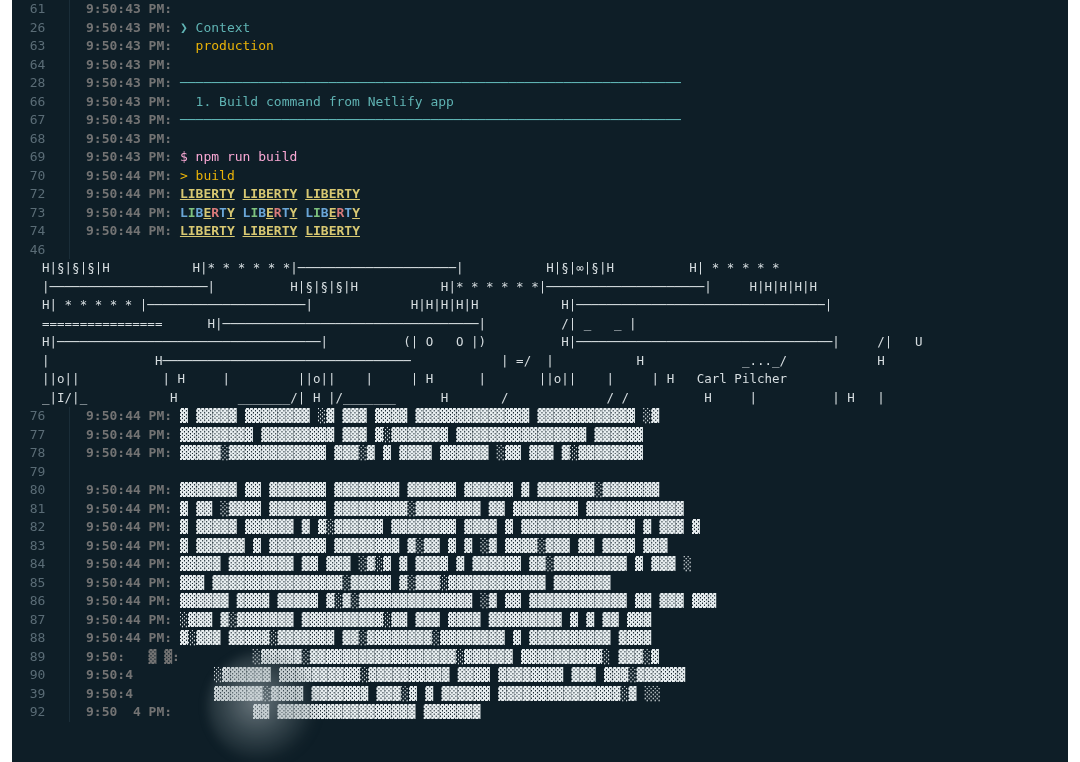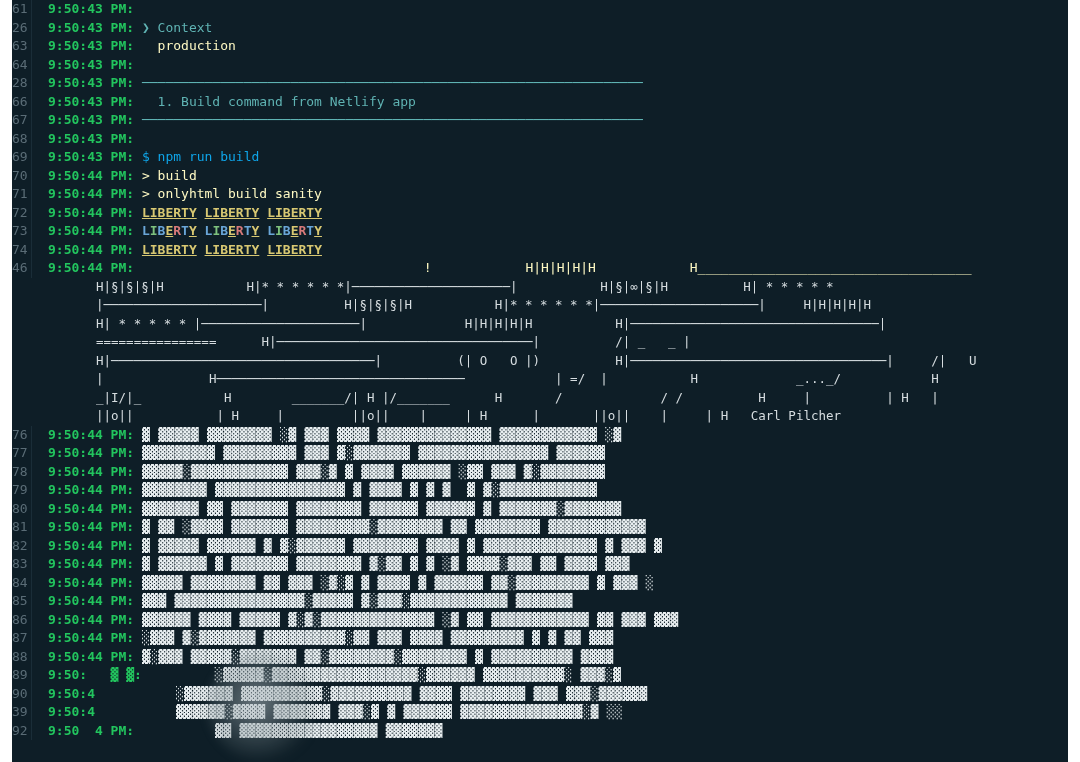--- a/index.html
+++ b/index.html
@@ -25,54 +25,54 @@
       width: 100%;
       height: 100%;
       position: relative;
       overflow: hidden;
     }
     .log-line {
       display: flex;
       white-space: pre;
     }
     .lineno {
-      width: 20px;
-      text-align: left;
+      width: 58px;
+      text-align: center;
       padding-right: 6px;
       color: #5a6c76;
       flex-shrink: 0;
       user-select: none;
       border-right: 1px solid #1a2d38;
     }
     .content {
       padding-left: 16px;
       white-space: pre;
     }
     .ts {
-      color: #22c55e;
+      color: #737373;
       font-weight: 600;
     }
     .teal {
       color: #5fb3b3;
     }
     .teal-line {
       color: #5fb3b3;
     }
     .cmd {
-      color: #0ea5e9;
+      color: #f9a8d4;
     }
     .white {
-      color: #fef9c3;
+      color: #eab308;
     }
     .liberty-yellow { color: #d8c872; font-weight: 600; text-decoration: underline; }
     .liberty-blue { color: #6aa6d8; font-weight: 600; }
     .liberty-red { color: #d87a7a; font-weight: 600; }
     .liberty-green { color: #7ec27e; font-weight: 600; }
     .ascii-block {
-      padding-left: 84px;
+      padding-left: 30px;
       color: #d6dde0;
       white-space: pre;
       font-size: 12.5px;
       line-height: 18.5px;
     }
     .garble {
       color: #e8eef0;
       letter-spacing: 0.3px;
     }
     .blur-circle {
@@ -96,37 +96,36 @@
         <div class="log-line"><span class="lineno">61</span><span class="content"><span class="ts">9:50:43 PM: </span><span><span class="white"></span></span></span></div>
         <div class="log-line"><span class="lineno">26</span><span class="content"><span class="ts">9:50:43 PM: </span><span><span class="teal">❯ </span><span class="teal">Context</span></span></span></div>
         <div class="log-line"><span class="lineno">63</span><span class="content"><span class="ts">9:50:43 PM: </span><span><span class="white">  production</span></span></span></div>
         <div class="log-line"><span class="lineno">64</span><span class="content"><span class="ts">9:50:43 PM: </span><span><span class="white"></span></span></span></div>
         <div class="log-line"><span class="lineno">28</span><span class="content"><span class="ts">9:50:43 PM: </span><span><span class="teal-line">────────────────────────────────────────────────────────────────</span></span></span></div>
         <div class="log-line"><span class="lineno">66</span><span class="content"><span class="ts">9:50:43 PM: </span><span><span class="teal">  1. Build command from Netlify app</span></span></span></div>
         <div class="log-line"><span class="lineno">67</span><span class="content"><span class="ts">9:50:43 PM: </span><span><span class="teal-line">────────────────────────────────────────────────────────────────</span></span></span></div>
         <div class="log-line"><span class="lineno">68</span><span class="content"><span class="ts">9:50:43 PM: </span><span><span class="white"></span></span></span></div>
         <div class="log-line"><span class="lineno">69</span><span class="content"><span class="ts">9:50:43 PM: </span><span><span class="cmd">$ npm run build</span></span></span></div>
         <div class="log-line"><span class="lineno">70</span><span class="content"><span class="ts">9:50:44 PM: </span><span><span class="white">&gt; build</span></span></span></div>
-        <div class="log-line"><span class="lineno">71</span><span class="content"><span class="ts">9:50:44 PM: </span><span><span class="white">&gt; onlyhtml build sanity</span></span></span></div>
         <div class="log-line"><span class="lineno">72</span><span class="content"><span class="ts">9:50:44 PM: </span><span><span class="liberty-yellow">LIBERTY</span> <span class="liberty-yellow">LIBERTY</span> <span class="liberty-yellow">LIBERTY</span></span></span></div>
         <div class="log-line"><span class="lineno">73</span><span class="content"><span class="ts">9:50:44 PM: </span><span><span><span class="liberty-blue">L</span><span class="liberty-green">I</span><span class="liberty-blue">B</span><span class="liberty-yellow">E</span><span class="liberty-red">R</span><span class="liberty-blue">T</span><span class="liberty-yellow">Y</span></span> <span><span class="liberty-blue">L</span><span class="liberty-green">I</span><span class="liberty-blue">B</span><span class="liberty-yellow">E</span><span class="liberty-red">R</span><span class="liberty-blue">T</span><span class="liberty-yellow">Y</span></span> <span><span class="liberty-blue">L</span><span class="liberty-green">I</span><span class="liberty-blue">B</span><span class="liberty-yellow">E</span><span class="liberty-red">R</span><span class="liberty-blue">T</span><span class="liberty-yellow">Y</span></span></span></span></div>
         <div class="log-line"><span class="lineno">74</span><span class="content"><span class="ts">9:50:44 PM: </span><span><span class="liberty-yellow">LIBERTY</span> <span class="liberty-yellow">LIBERTY</span> <span class="liberty-yellow">LIBERTY</span></span></span></div>
-        <div class="log-line"><span class="lineno">46</span><span class="content"><span class="ts">9:50:44 PM: </span><span class="white">                                    !            H|H|H|H|H            H___________________________________</span></span></div>
+        <div class="log-line"><span class="lineno">46</span></div>
         <div class="ascii-block">H|§|§|§|H           H|* * * * * *|─────────────────────|           H|§|∞|§|H          H| * * * * *</div>
         <div class="ascii-block">|─────────────────────|          H|§|§|§|H           H|* * * * * *|─────────────────────|     H|H|H|H|H</div>
         <div class="ascii-block">H| * * * * * |─────────────────────|             H|H|H|H|H           H|─────────────────────────────────|</div>
         <div class="ascii-block">================      H|──────────────────────────────────|          /| _   _ |</div>
         <div class="ascii-block">H|───────────────────────────────────|          (| O   O |)          H|──────────────────────────────────|     /|   U</div>
         <div class="ascii-block">|              H─────────────────────────────────            | =/  |           H             _..._/            H</div>
+        <div class="ascii-block">||o||           | H     |         ||o||    |     | H      |       ||o||    |     | H   Carl Pilcher</div>
         <div class="ascii-block">_|I/|_           H        _______/| H |/_______      H       /             / /          H     |          | H   |</div>
-        <div class="ascii-block">||o||           | H     |         ||o||    |     | H      |       ||o||    |     | H   Carl Pilcher</div>
         <div class="log-line"><span class="lineno">76</span><span class="content"><span class="ts">9:50:44 PM: </span><span class="garble">▓ ▓▓▓▓▓ ▓▓▓▓▓▓▓▓ ░▓ ▓▓▓ ▓▓▓▓ ▓▓▓▓▓▓▓▓▓▓▓▓▓▓ ▓▓▓▓▓▓▓▓▓▓▓▓ ░▓</span></span></div>
         <div class="log-line"><span class="lineno">77</span><span class="content"><span class="ts">9:50:44 PM: </span><span class="garble">▓▓▓▓▓▓▓▓▓ ▓▓▓▓▓▓▓▓▓ ▓▓▓ ▓░▓▓▓▓▓▓▓ ▓▓▓▓▓▓▓▓▓▓▓▓▓▓▓▓ ▓▓▓▓▓▓</span></span></div>
         <div class="log-line"><span class="lineno">78</span><span class="content"><span class="ts">9:50:44 PM: </span><span class="garble">▓▓▓▓▓░▓▓▓▓▓▓▓▓▓▓▓▓ ▓▓▓░▓ ▓ ▓▓▓▓ ▓▓▓▓▓▓ ░▓▓ ▓▓▓ ▓░▓▓▓▓▓▓▓▓</span></span></div>
-        <div class="log-line"><span class="lineno">79</span><span class="content"><span class="ts">9:50:44 PM: </span><span class="garble">▓▓▓▓▓▓▓▓ ▓▓▓▓▓▓▓▓▓▓▓▓▓▓▓▓ ▓ ▓▓▓▓ ▓ ▓ ▓  ▓ ▓░▓▓▓▓▓▓▓▓▓▓▓▓</span></span></div>
+        <div class="log-line"><span class="lineno">79</span></div>
         <div class="log-line"><span class="lineno">80</span><span class="content"><span class="ts">9:50:44 PM: </span><span class="garble">▓▓▓▓▓▓▓ ▓▓ ▓▓▓▓▓▓▓ ▓▓▓▓▓▓▓▓ ▓▓▓▓▓▓ ▓▓▓▓▓▓ ▓ ▓▓▓▓▓▓▓░▓▓▓▓▓▓▓</span></span></div>
         <div class="log-line"><span class="lineno">81</span><span class="content"><span class="ts">9:50:44 PM: </span><span class="garble">▓ ▓▓ ░▓▓▓▓ ▓▓▓▓▓▓▓ ▓▓▓▓▓▓▓▓▓░▓▓▓▓▓▓▓▓ ▓▓ ▓▓▓▓▓▓▓▓ ▓▓▓▓▓▓▓▓▓▓▓▓</span></span></div>
         <div class="log-line"><span class="lineno">82</span><span class="content"><span class="ts">9:50:44 PM: </span><span class="garble">▓ ▓▓▓▓▓ ▓▓▓▓▓▓ ▓ ▓░▓▓▓▓▓▓ ▓▓▓▓▓▓▓▓ ▓▓▓▓ ▓ ▓▓▓▓▓▓▓▓▓▓▓▓▓▓ ▓ ▓▓▓ ▓</span></span></div>
         <div class="log-line"><span class="lineno">83</span><span class="content"><span class="ts">9:50:44 PM: </span><span class="garble">▓ ▓▓▓▓▓▓ ▓ ▓▓▓▓▓▓▓ ▓▓▓▓▓▓▓▓ ▓░▓▓ ▓ ▓ ░▓ ▓▓▓▓░▓▓▓ ▓▓ ▓▓▓▓ ▓▓▓</span></span></div>
         <div class="log-line"><span class="lineno">84</span><span class="content"><span class="ts">9:50:44 PM: </span><span class="garble">▓▓▓▓▓ ▓▓▓▓▓▓▓▓ ▓▓ ▓▓▓ ░▓░▓ ▓ ▓▓▓▓ ▓ ▓▓▓▓▓▓ ▓▓░▓▓▓▓▓▓▓▓▓ ▓ ▓▓▓ ░</span></span></div>
         <div class="log-line"><span class="lineno">85</span><span class="content"><span class="ts">9:50:44 PM: </span><span class="garble">▓▓▓ ▓▓▓▓▓▓▓▓▓▓▓▓▓▓▓▓░▓▓▓▓▓ ▓░▓▓▓░▓▓▓▓▓▓▓▓▓▓▓▓ ▓▓▓▓▓▓▓</span></span></div>
         <div class="log-line"><span class="lineno">86</span><span class="content"><span class="ts">9:50:44 PM: </span><span class="garble">▓▓▓▓▓▓ ▓▓▓▓ ▓▓▓▓▓ ▓░▓░▓▓▓▓▓▓▓▓▓▓▓▓▓▓ ░▓ ▓▓ ▓▓▓▓▓▓▓▓▓▓▓▓ ▓▓ ▓▓▓ ▓▓▓</span></span></div>
         <div class="log-line"><span class="lineno">87</span><span class="content"><span class="ts">9:50:44 PM: </span><span class="garble">░▓▓▓ ▓░▓▓▓▓▓▓▓ ▓▓▓▓▓▓▓▓▓▓░▓▓ ▓▓▓ ▓▓▓▓ ▓▓▓▓▓▓▓▓▓ ▓ ▓ ▓▓ ▓▓▓</span></span></div>
         <div class="log-line"><span class="lineno">88</span><span class="content"><span class="ts">9:50:44 PM: </span><span class="garble">▓░▓▓▓ ▓▓▓▓▓░▓▓▓▓▓▓▓ ▓▓░▓▓▓▓▓▓▓▓░▓▓▓▓▓▓▓▓ ▓ ▓▓▓▓▓▓▓▓▓▓ ▓▓▓▓</span></span></div>
         <div class="log-line"><span class="lineno">89</span><span class="content"><span class="ts">9:50:   ▓ ▓: </span><span class="garble">        ░▓▓▓▓▓░▓▓▓▓▓▓▓▓▓▓▓▓▓▓▓▓▓▓░▓▓▓▓▓▓ ▓▓▓▓▓▓▓▓▓▓░ ▓▓▓░▓</span></span></div>

